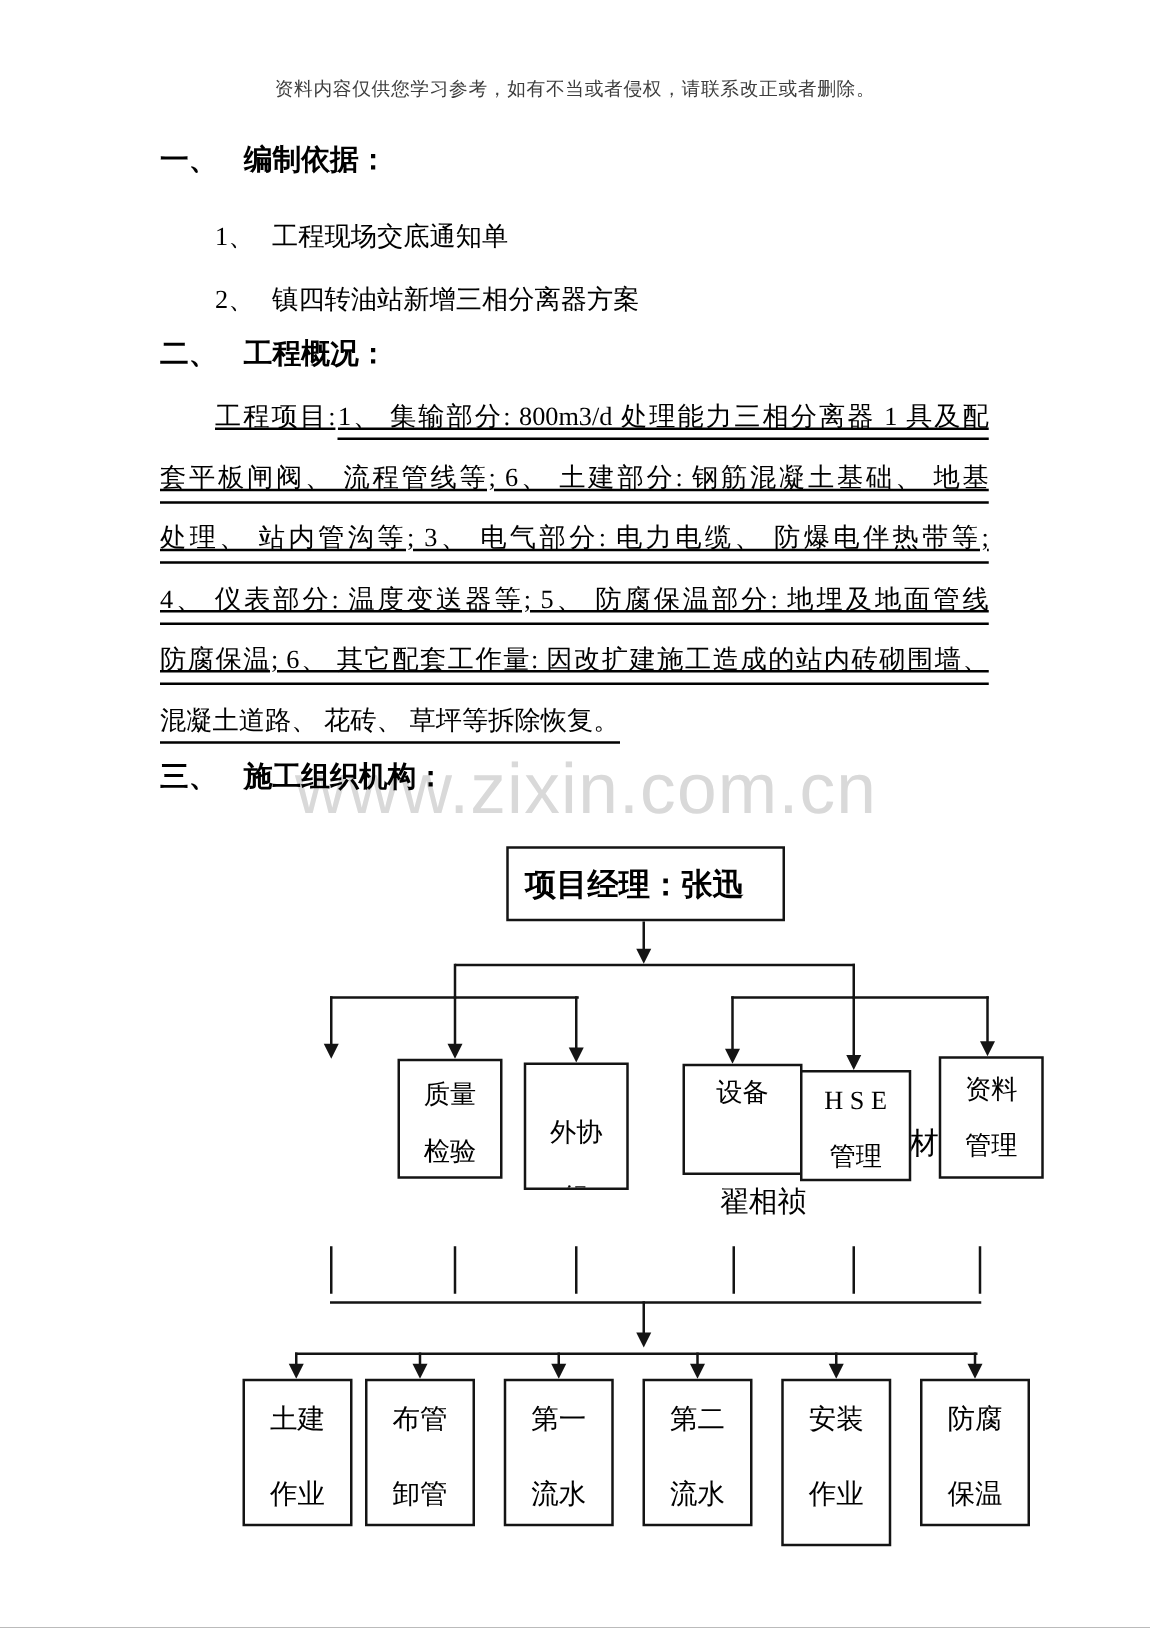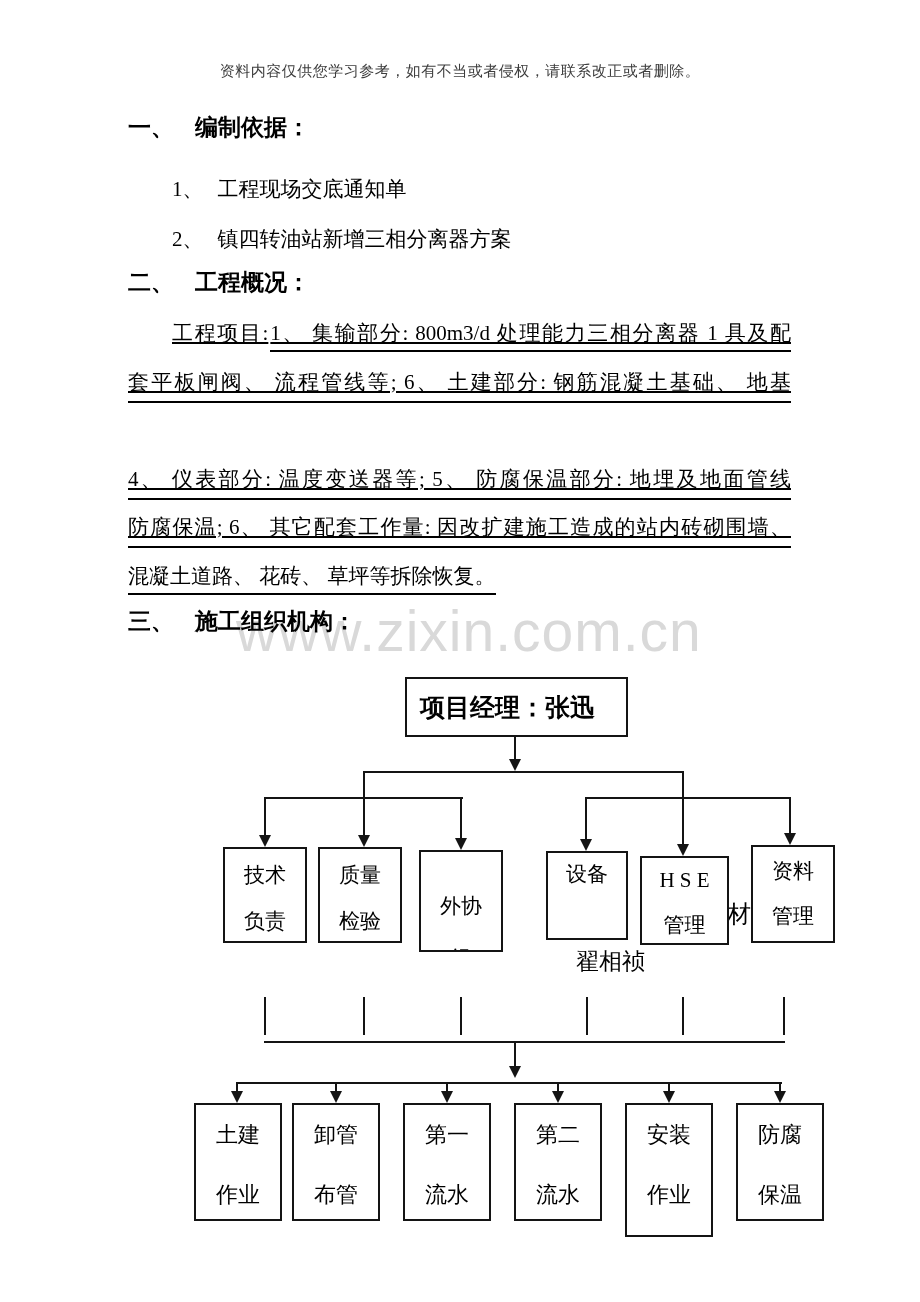--- a/index.html
+++ b/index.html
@@ -71,20 +71,21 @@
   </div>
 
   <div class="heading" style="top:267px;">
     <span class="h-num">二、</span><span>工程概况：</span>
   </div>
 
   <div class="para-line justify indent" style="top:320px;">
     <span class="lead">工程项目:</span><span class="u">1、 集输部分: 800m3/d 处理能力三相分离器 1 具及配</span>
   </div>
   <div class="para-line justify u-full" style="top:369px;">套平板闸阀、 流程管线等; 6、 土建部分: 钢筋混凝土基础、 地基</div>
+  <div class="para-line justify u-full" style="top:417px;">处理、 站内管沟等; 3、 电气部分: 电力电缆、 防爆电伴热带等;</div>
   <div class="para-line justify u-full" style="top:466px;">4、 仪表部分: 温度变送器等; 5、 防腐保温部分: 地埋及地面管线</div>
   <div class="para-line justify u-full" style="top:514px;">防腐保温; 6、 其它配套工作量: 因改扩建施工造成的站内砖砌围墙、</div>
   <div class="para-line" style="top:563px;">
     <span class="u">混凝土道路、 花砖、 草坪等拆除恢复。</span>
   </div>
 
   <div class="heading" style="top:606px;z-index:2;">
     <span class="h-num">三、</span><span>施工组织机构：</span>
   </div>
 
@@ -110,33 +111,29 @@
   <div class="ah" style="left:455px;top:838px;"></div>
   <div class="vline" style="left:585px;top:797px;height:43px;"></div>
   <div class="ah" style="left:580px;top:839px;"></div>
   <div class="vline" style="left:682px;top:797px;height:48px;"></div>
   <div class="ah" style="left:677px;top:844px;"></div>
   <div class="vline" style="left:789px;top:797px;height:37px;"></div>
   <div class="ah" style="left:784px;top:833px;"></div>
 
   <div class="float-label" style="left:727px;top:898px;">材料</div>
 
-  <div class="box r2" style="left:223px;top:847px;width:84px;height:96px;padding-top:3px;">
-    <div class="bl">技术</div>
-    <div class="bl">负责</div>
-  </div>
   <div class="box b3" style="left:419px;top:850px;width:84px;height:102px;padding-top:28px;">
     <div class="bl">外协</div>
     <div class="bl">组</div>
   </div>
   <div class="box r2" style="left:318px;top:847px;width:84px;height:96px;padding-top:3px;">
     <div class="bl">质量</div>
     <div class="bl">检验</div>
   </div>
-  <div class="box b4" style="left:546px;top:851px;width:82px;height:89px;padding-top:4px;">
+  <div class="box b4" style="left:546px;top:851px;width:96px;height:89px;padding-top:4px;">
     <div class="bl">设备</div>
     <div class="bl"></div>
   </div>
   <div class="box b5" style="left:640px;top:856px;width:89px;height:89px;">
     <div class="bl">H S E</div>
     <div class="bl">管理</div>
   </div>
   <div class="box b6" style="left:751px;top:845px;width:84px;height:98px;padding-top:2px;">
     <div class="bl">资料</div>
     <div class="bl">管理</div>
@@ -167,22 +164,22 @@
   <div class="vline" style="left:668px;top:1082px;height:10px;"></div>
   <div class="ah" style="left:663px;top:1091px;"></div>
   <div class="vline" style="left:779px;top:1082px;height:10px;"></div>
   <div class="ah" style="left:774px;top:1091px;"></div>
 
   <div class="box r3" style="left:194px;top:1103px;width:88px;height:118px;">
     <div class="bl">土建</div>
     <div class="bl">作业</div>
   </div>
   <div class="box r3" style="left:292px;top:1103px;width:88px;height:118px;">
+    <div class="bl">布管</div>
     <div class="bl">卸管</div>
-    <div class="bl">布管</div>
   </div>
   <div class="box r3" style="left:403px;top:1103px;width:88px;height:118px;">
     <div class="bl">第一</div>
     <div class="bl">流水</div>
   </div>
   <div class="box r3" style="left:514px;top:1103px;width:88px;height:118px;">
     <div class="bl">第二</div>
     <div class="bl">流水</div>
   </div>
   <div class="box r3" style="left:625px;top:1103px;width:88px;height:134px;">

